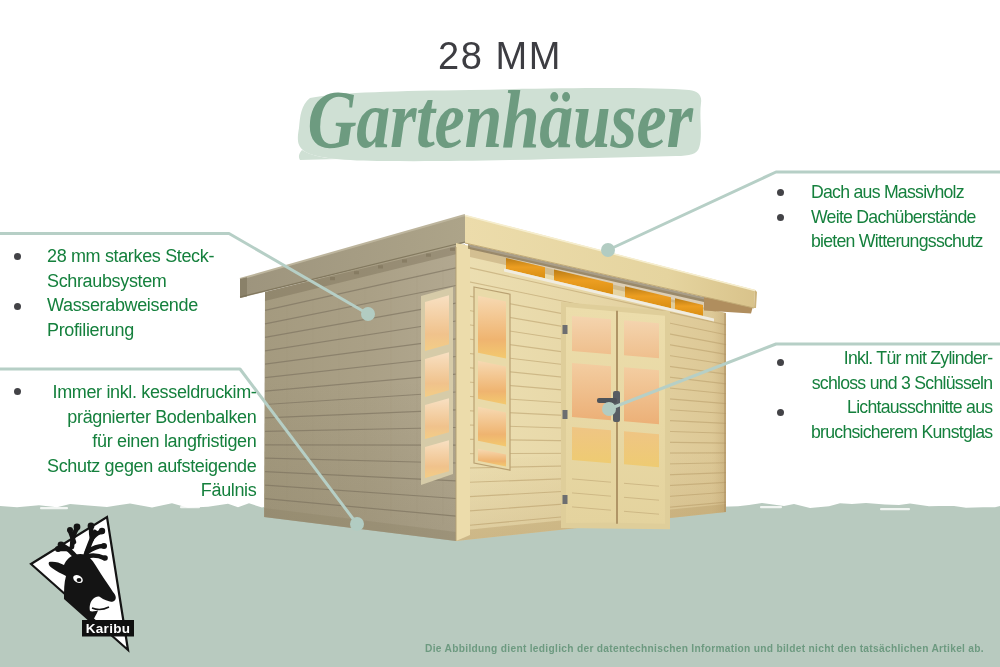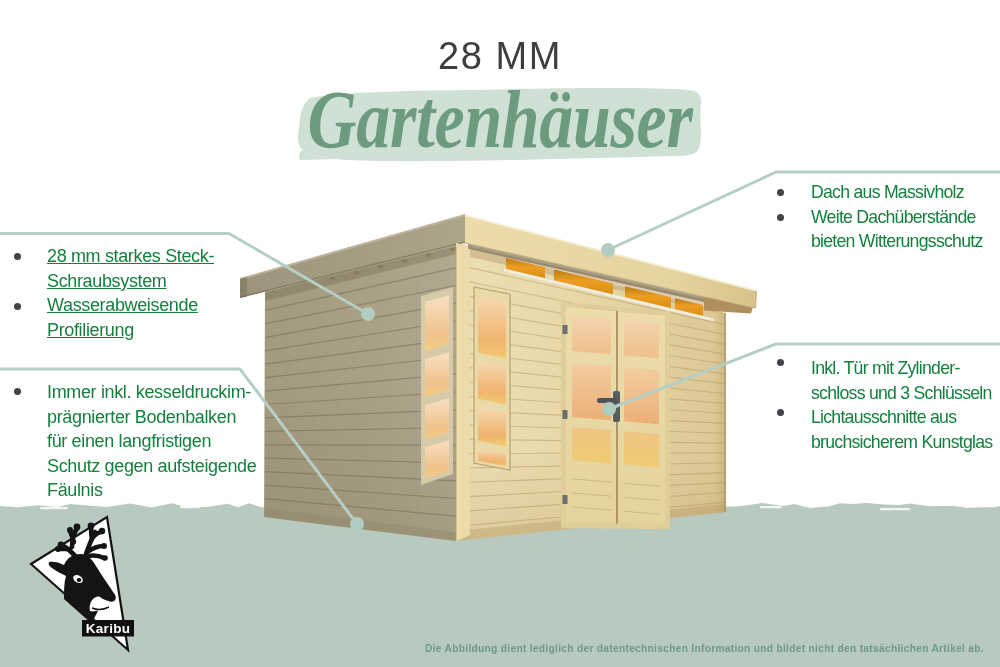--- a/index.html
+++ b/index.html
@@ -290,28 +290,28 @@
 </svg>
 
 <div class="txt" style="left:0;top:37px;width:1000px;text-align:center;font-size:38px;line-height:38px;color:#3d3d42;letter-spacing:1.6px;">28 MM</div>
 
 <div class="txt" style="left:0;top:86px;width:1000px;text-align:center;font-family:'Liberation Serif',serif;font-style:italic;font-weight:bold;font-size:68px;line-height:68px;color:#6d9b80;transform:scaleY(1.22);transform-origin:50% 60%;">Gartenhäuser</div>
 
 <div class="bul" style="left:14px;top:253px;"></div>
 
 <div class="bul" style="left:14px;top:303px;"></div>
 
-<div class="txt" style="left:47px;top:244px;text-decoration:underline;">28 mm starkes Steck-<br>Schraubsystem<br>Wasserabweisende<br>Profilierung</div>
+<div class="txt" style="left:47px;top:244px;">28 mm starkes Steck-<br>Schraubsystem<br>Wasserabweisende<br>Profilierung</div>
 
 <div class="bul" style="left:14px;top:388px;"></div>
 
-<div class="txt" style="left:47px;top:380px;">Immer inkl. kesseldruckim-<br>prägnierter Bodenbalken<br>für einen langfristigen<br>Schutz gegen aufsteigende<br>Fäulnis</div>
+<div class="txt" style="left:47px;top:380px;text-align:right;">Immer inkl. kesseldruckim-<br>prägnierter Bodenbalken<br>für einen langfristigen<br>Schutz gegen aufsteigende<br>Fäulnis</div>
 
 <div class="bul" style="left:777px;top:189px;"></div>
 
 <div class="bul" style="left:777px;top:214px;"></div>
 
 <div class="txt txtr" style="left:811px;top:180px;">Dach aus Massivholz<br>Weite Dachüberstände<br>bieten Witterungsschutz</div>
 
 <div class="bul" style="left:777px;top:359px;"></div>
 
 <div class="bul" style="left:777px;top:409px;"></div>
 
-<div class="txt txtr" style="left:811px;top:356px;">Inkl. Tür mit Zylinder-<br>schloss und 3 Schlüsseln<br>Lichtausschnitte aus<br>bruchsicherem Kunstglas</div>
+<div class="txt txtr" style="left:811px;top:346px;text-align:right;">Inkl. Tür mit Zylinder-<br>schloss und 3 Schlüsseln<br>Lichtausschnitte aus<br>bruchsicherem Kunstglas</div>
 </body></html>

